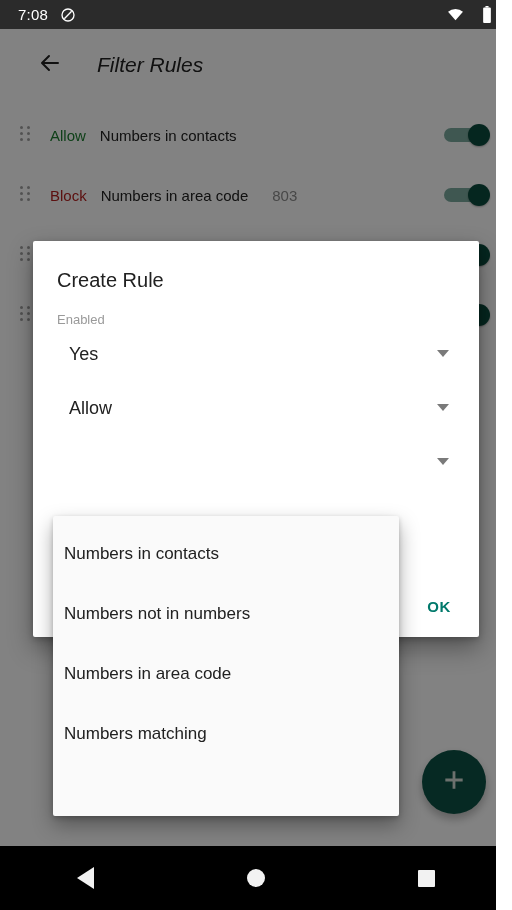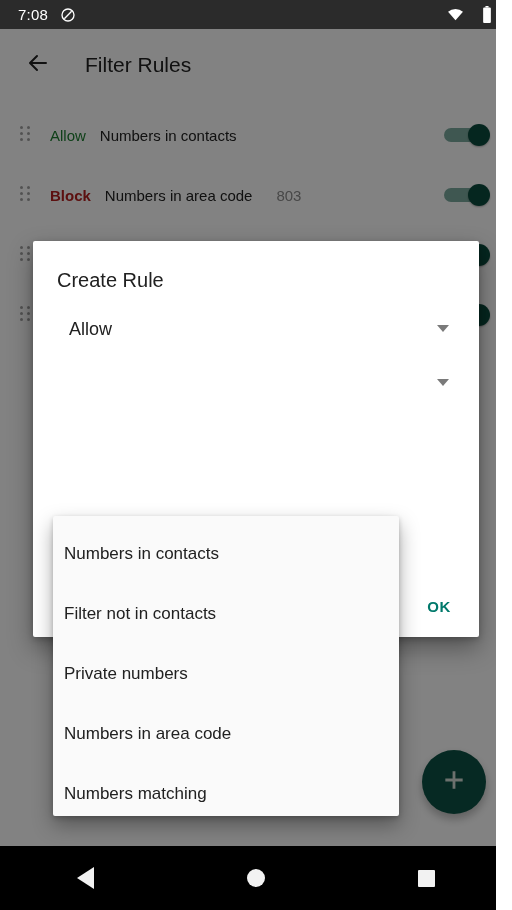--- a/index.html
+++ b/index.html
@@ -50,22 +50,23 @@
     top: 29px; left: 0;
     width: 512px;
     height: 817px;
     background: #fafafa;
     z-index: 1;
   }
   .appbar {
     height: 72px;
     display: flex;
     align-items: center;
-    padding: 0 16px;
+    padding: 0 28px;
     background: #fafafa;
+    font-style: italic;
   }
   .back-arrow { width: 24px; height: 24px; margin-left: 10px; }
   .appbar-title {
     font-size: 21px;
     color: #212121;
     margin-left: 35px;
     font-weight: 400;
   }
 
   .rule-list { padding-top: 4px; }
@@ -89,21 +90,21 @@
     width: 3px; height: 3px;
     background: #9e9e9e;
     border-radius: 50%;
   }
   .rule-action {
     font-size: 15px;
     margin-left: 18px;
     flex: 0 0 auto;
   }
   .rule-action.allow { color: #1b7a2e; }
-  .rule-action.block { color: #b0201f; font-weight: bold; }
+  .rule-action.block { color: #b0201f; }
   .rule-desc {
     font-size: 15px;
     color: #212121;
     margin-left: 14px;
     white-space: nowrap;
   }
   .rule-param {
     font-size: 15px;
     color: #8a8a8a;
     margin-left: 24px;
@@ -385,20 +386,27 @@
         </svg>
       </span>
     </div>
   </div>
 
   <div class="scrim"></div>
 
   <div class="dialog">
     <div class="dialog-title">Create Rule</div>
 
+    <div class="field">
+      <div class="field-label">Enabled</div>
+      <div class="spinner">
+        <span class="spinner-value">Yes</span>
+        <span class="spinner-caret"></span>
+      </div>
+    </div>
 
     <div class="field">
       <div class="spinner">
         <span class="spinner-value">Allow</span>
         <span class="spinner-caret"></span>
       </div>
     </div>
 
     <div class="field">
       <div class="spinner">
@@ -407,22 +415,21 @@
       </div>
     </div>
 
     <div class="dialog-buttons">
       <button class="dlg-btn">OK</button>
     </div>
   </div>
 
   <div class="dropdown">
     <div class="dropdown-item">Numbers in contacts</div>
-    <div class="dropdown-item">Filter not in contacts</div>
-    <div class="dropdown-item">Private numbers</div>
+    <div class="dropdown-item">Numbers not in numbers</div>
     <div class="dropdown-item">Numbers in area code</div>
     <div class="dropdown-item">Numbers matching</div>
   </div>
 
   <div class="nav-bar">
     <span class="nav-btn">
       <span class="nav-back"></span>
     </span>
     <span class="nav-btn">
       <span class="nav-home"></span>

